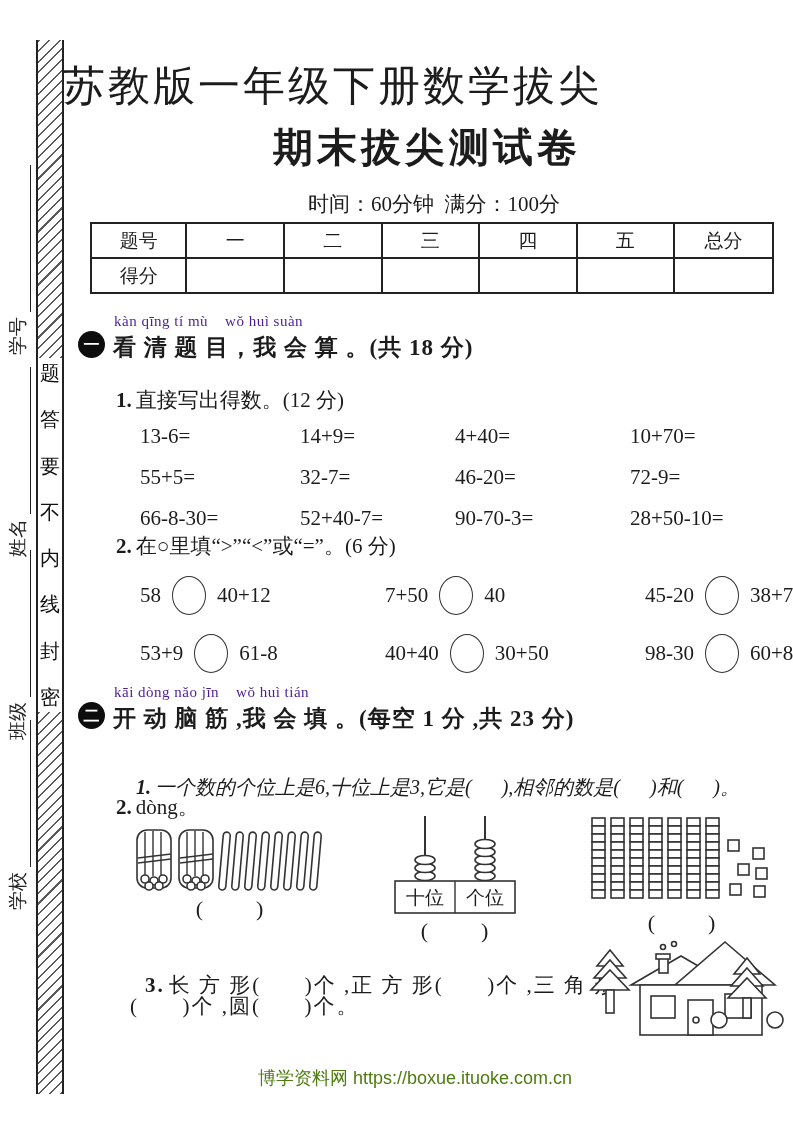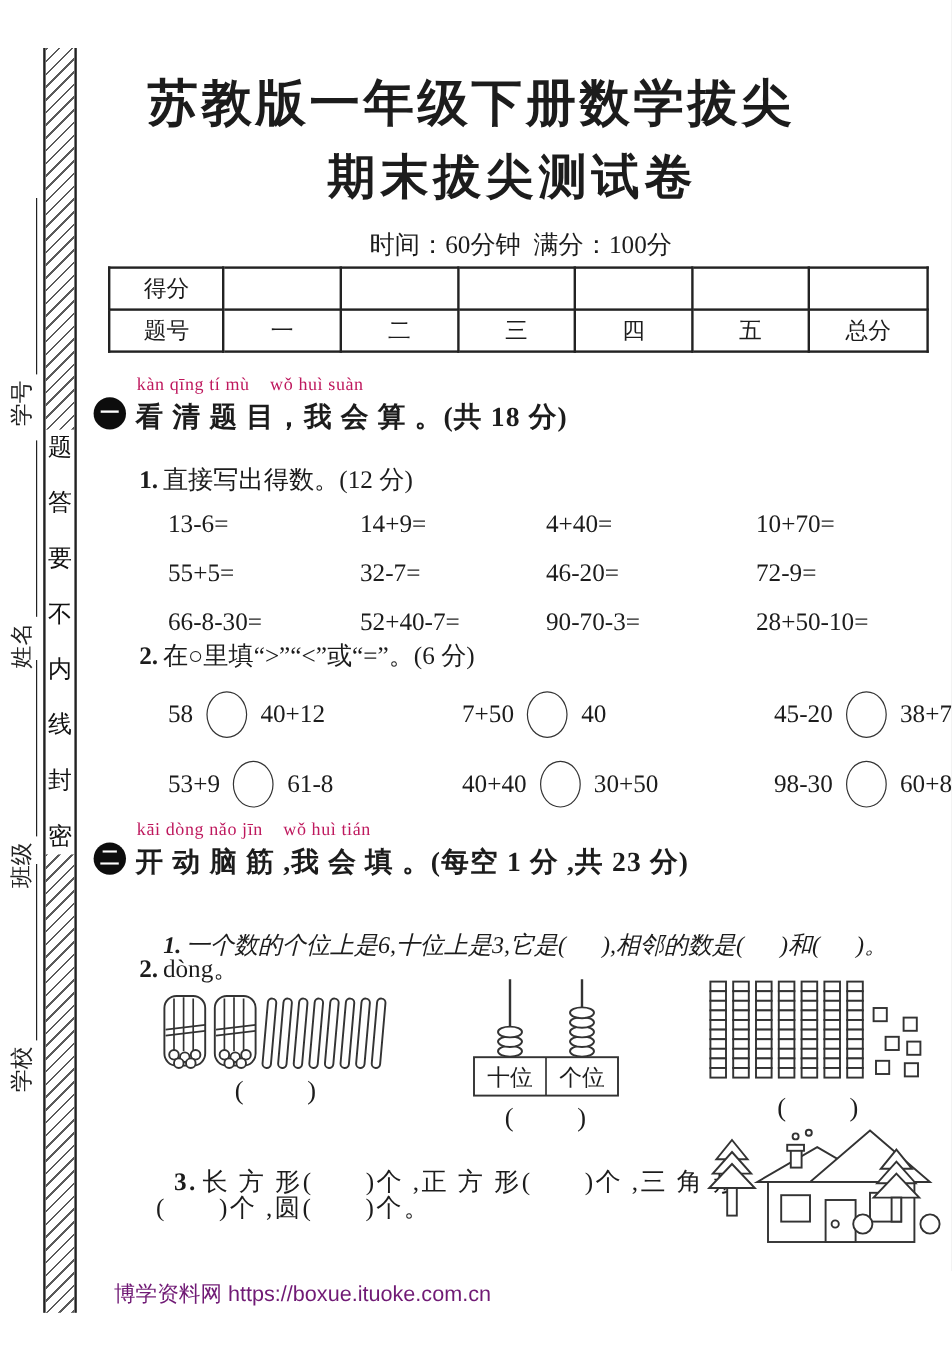--- a/index.html
+++ b/index.html
@@ -25,58 +25,58 @@
     height:344px; padding:5px 0; font-size:20px; line-height:1; color:#111;}
 
   .student-field{
     position:absolute; width:190px; height:26px;
     display:flex; align-items:flex-end; gap:5px;
     transform:rotate(-90deg); font-size:19px; color:#222;
   }
   .student-field .line{flex:1; border-bottom:1.6px solid #222; height:1.1em;}
 
   
-  .title1{left:63px; top:58px; width:600px; text-align:right;
-    font-size:42px; font-weight:bold; letter-spacing:3px;}
+  .title1{left:63px; top:58px; width:600px; text-align:left;
+    font-size:42px; font-weight:normal; letter-spacing:3px;}
   .title2{left:107px; top:120px; width:640px; text-align:center;
     font-size:40px; font-weight:bold; letter-spacing:4px;}
   .info-line{left:95px; top:190px; width:678px; text-align:center; font-size:21px;}
 
   
   .score-table{left:90px; top:222px; width:684px; border-collapse:collapse;
     table-layout:fixed; font-size:19px;}
   .score-table td{border:2px solid #222; text-align:center; height:33px; padding:0;}
 
   
   .badge{width:27px; height:27px; border-radius:50%; background:#0d0d0d; color:#fff;
     display:flex; align-items:center; justify-content:center;
     font-size:16px; font-weight:bold; line-height:1;}
-  .pinyin{font-size:15px; color:#be185d; letter-spacing:0.5px;}
+  .pinyin{font-size:15px; color:#4c1d95; letter-spacing:0.5px;}
   .sec-heading{font-size:23px; font-weight:bold; letter-spacing:1px;}
 
   .q-line{font-size:21px;}
   .q-label{font-weight:bold; margin-right:4px;}
 
   
   .arith-grid{left:140px; top:424px; display:grid;
     grid-template-columns:160px 155px 175px 140px; grid-auto-rows:41px;
     font-size:21px;}
 
   
   .cmp-grid{left:140px; top:566px; display:grid;
     grid-template-columns:245px 260px 170px; grid-auto-rows:58px;
     font-size:21px; align-items:center;}
   .cmp-item{display:flex; align-items:center; gap:11px;}
   .cmp-circle{display:inline-block; width:32px; height:37px;
     border:1.7px solid #333; border-radius:50%; background:#fff;}
 
   .answer-slot{font-size:22px; text-align:center; letter-spacing:1px;}
 
-  .footer{left:95px; top:1066px; width:640px; 
-    color:#701a75; font-size:18px; font-family:"Liberation Sans",sans-serif;}
+  .footer{left:95px; top:1066px; width:640px; text-align:center;
+    color:#4d7c0f; font-size:18px; font-family:"Liberation Sans",sans-serif;}
 
   svg .ink{fill:#ffffff; stroke:#333; stroke-width:1.6;}
   svg .ink-thin{fill:none; stroke:#333; stroke-width:1.4;}
   svg text{font-family:"Liberation Serif",serif;}
 </style>
 </head>
 <body>
 
 <div class="page">
 
@@ -121,36 +121,36 @@
       <col style="width:14%">
         <col style="width:14.3%">
         <col style="width:14.3%">
       <col style="width:14.3%">
         <col style="width:14.3%">
         <col style="width:14.3%">
         <col style="width:14.5%">
     </colgroup>
     <tbody>
       <tr>
-        <td>得分</td>
-        <td></td>
-        <td></td>
-        <td></td>
-        <td></td>
-        <td></td>
-        <td></td>
-      </tr>
-      <tr>
         <td>题号</td>
         <td>一</td>
         <td>二</td>
         <td>三</td>
         <td>四</td>
         <td>五</td>
         <td>总分</td>
+      </tr>
+      <tr>
+        <td>得分</td>
+        <td></td>
+        <td></td>
+        <td></td>
+        <td></td>
+        <td></td>
+        <td></td>
       </tr>
     </tbody>
   </table>
 
   <div class="abs badge" style="left:78px; top:331px;">一</div>
   <div class="abs pinyin txt" style="left:114px; top:313px;">kàn qīng tí mù    wǒ huì suàn</div>
   <div class="abs sec-heading txt" style="left:113px; top:332px;">看 清 题 目，我 会 算 。(共 18 分)</div>
 
   <div class="abs q-line" style="left:116px; top:386px;">
     <span class="q-label">1.</span><span class="txt">直接写出得数。(12 分)</span>

